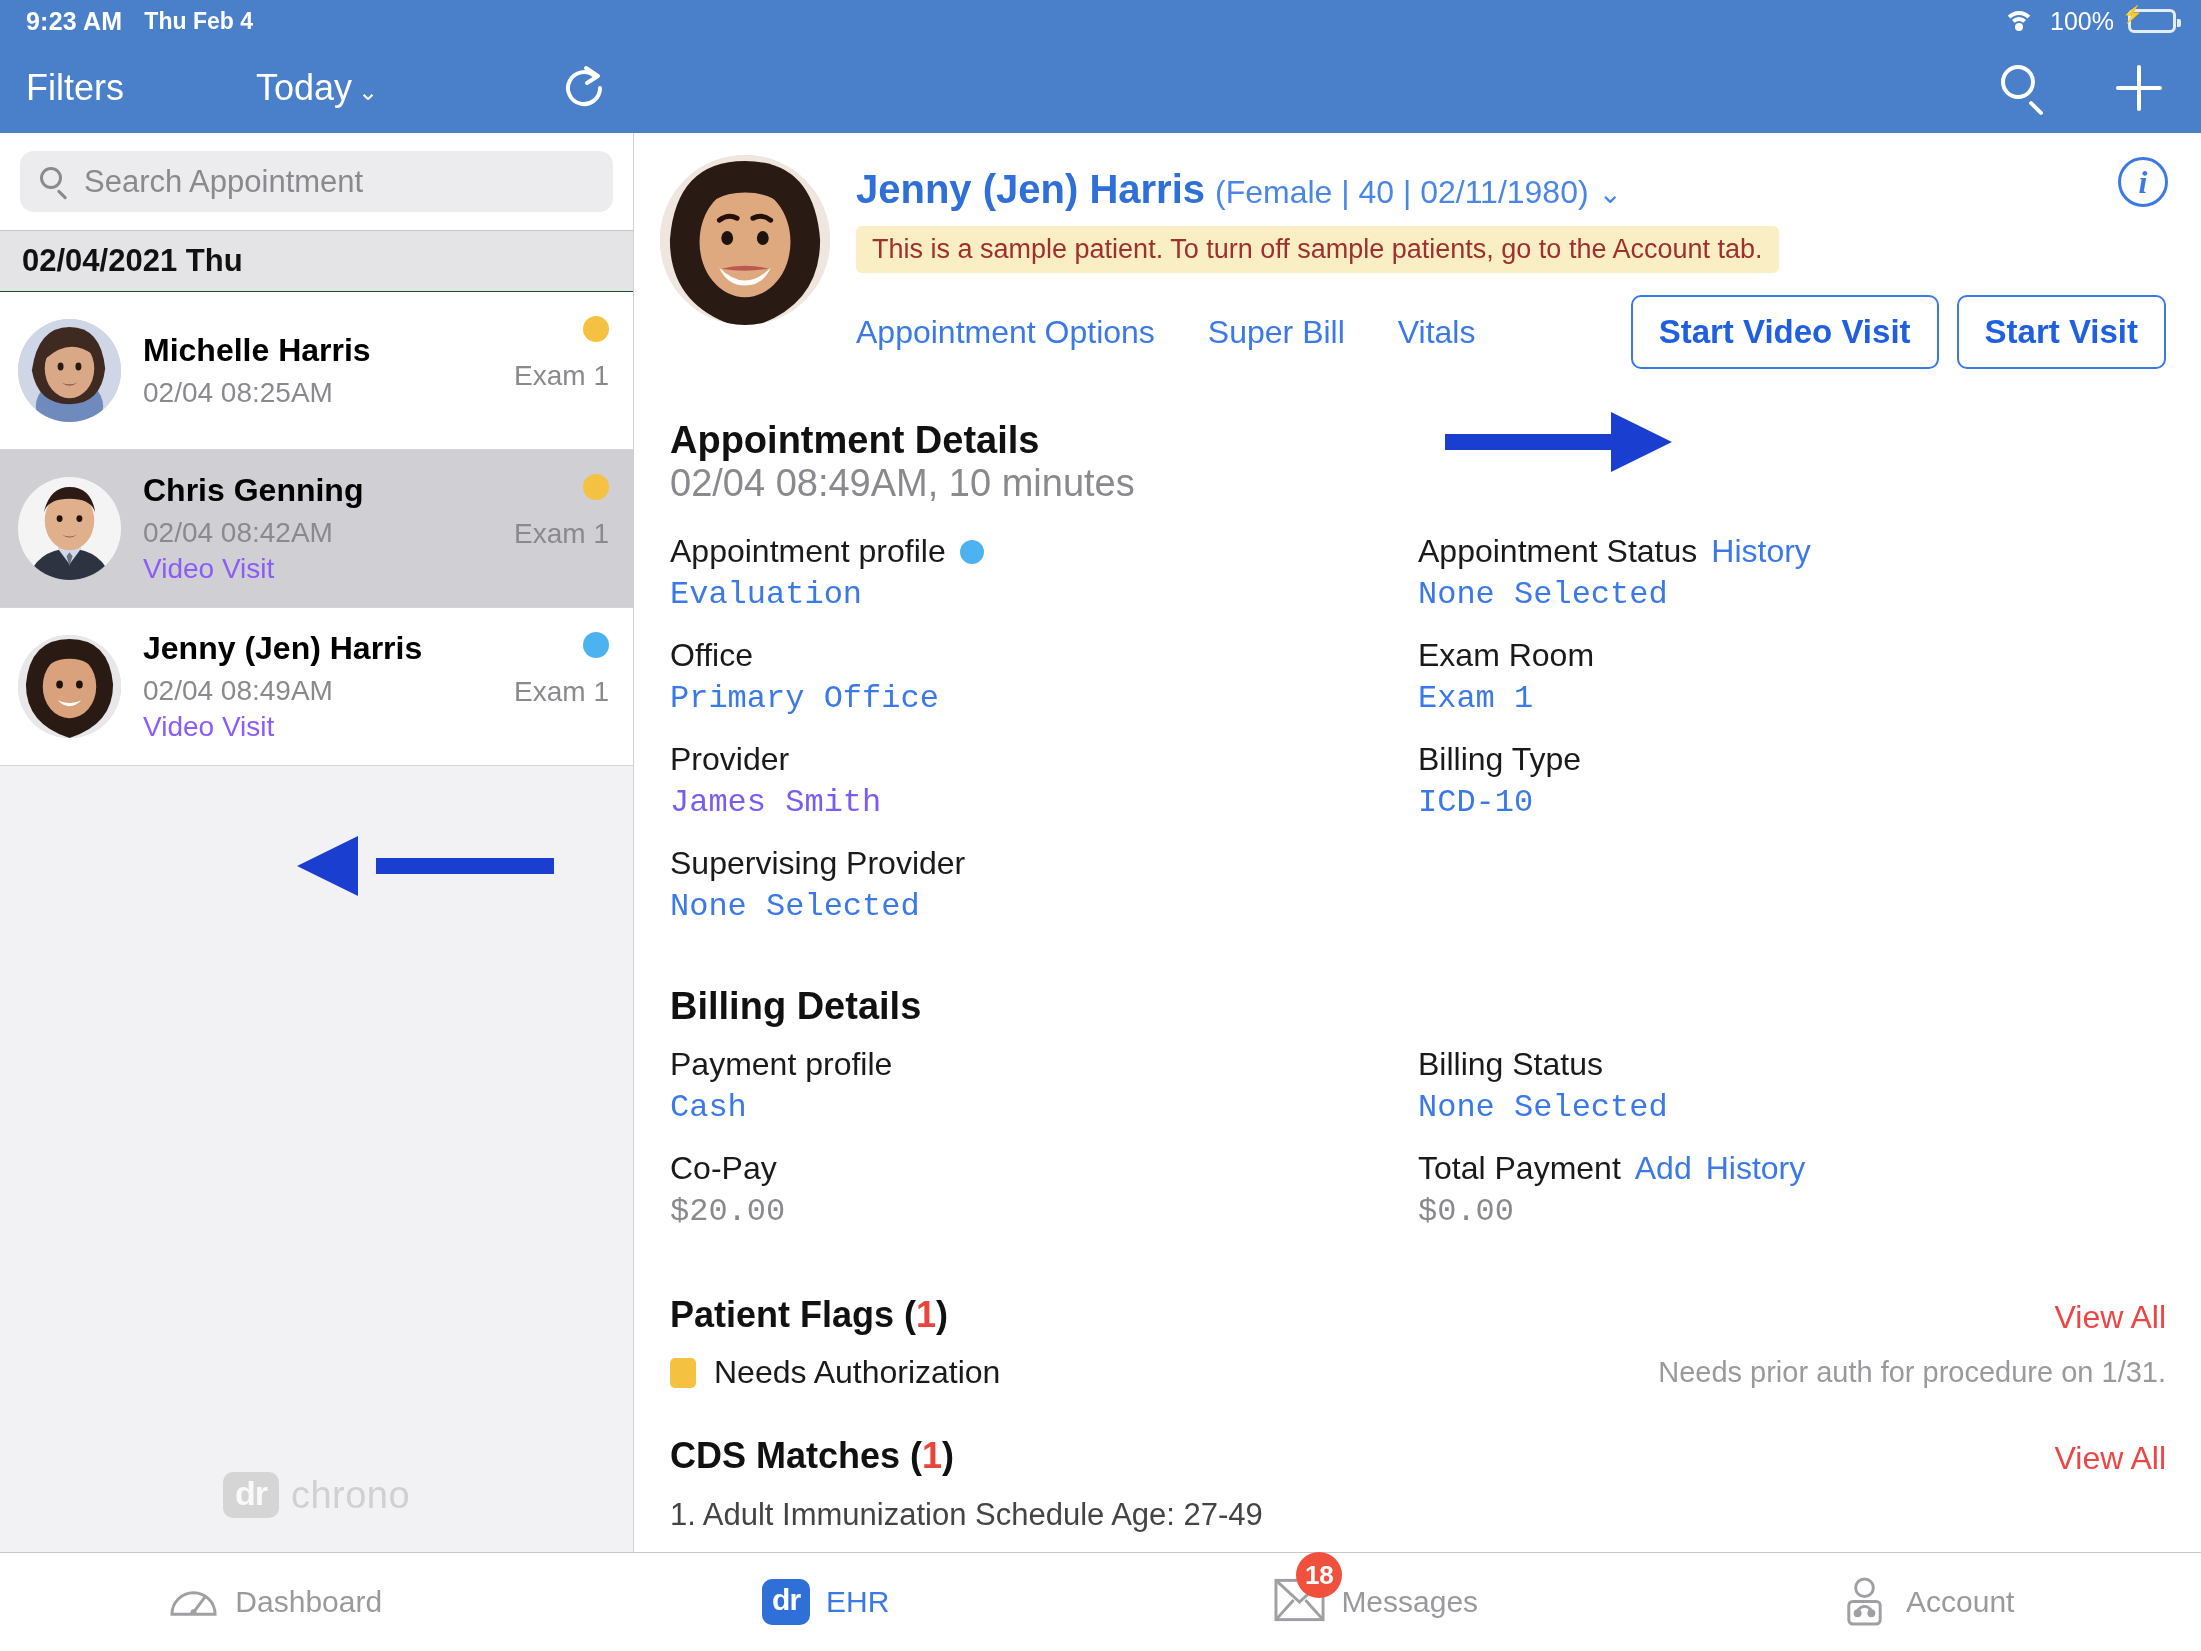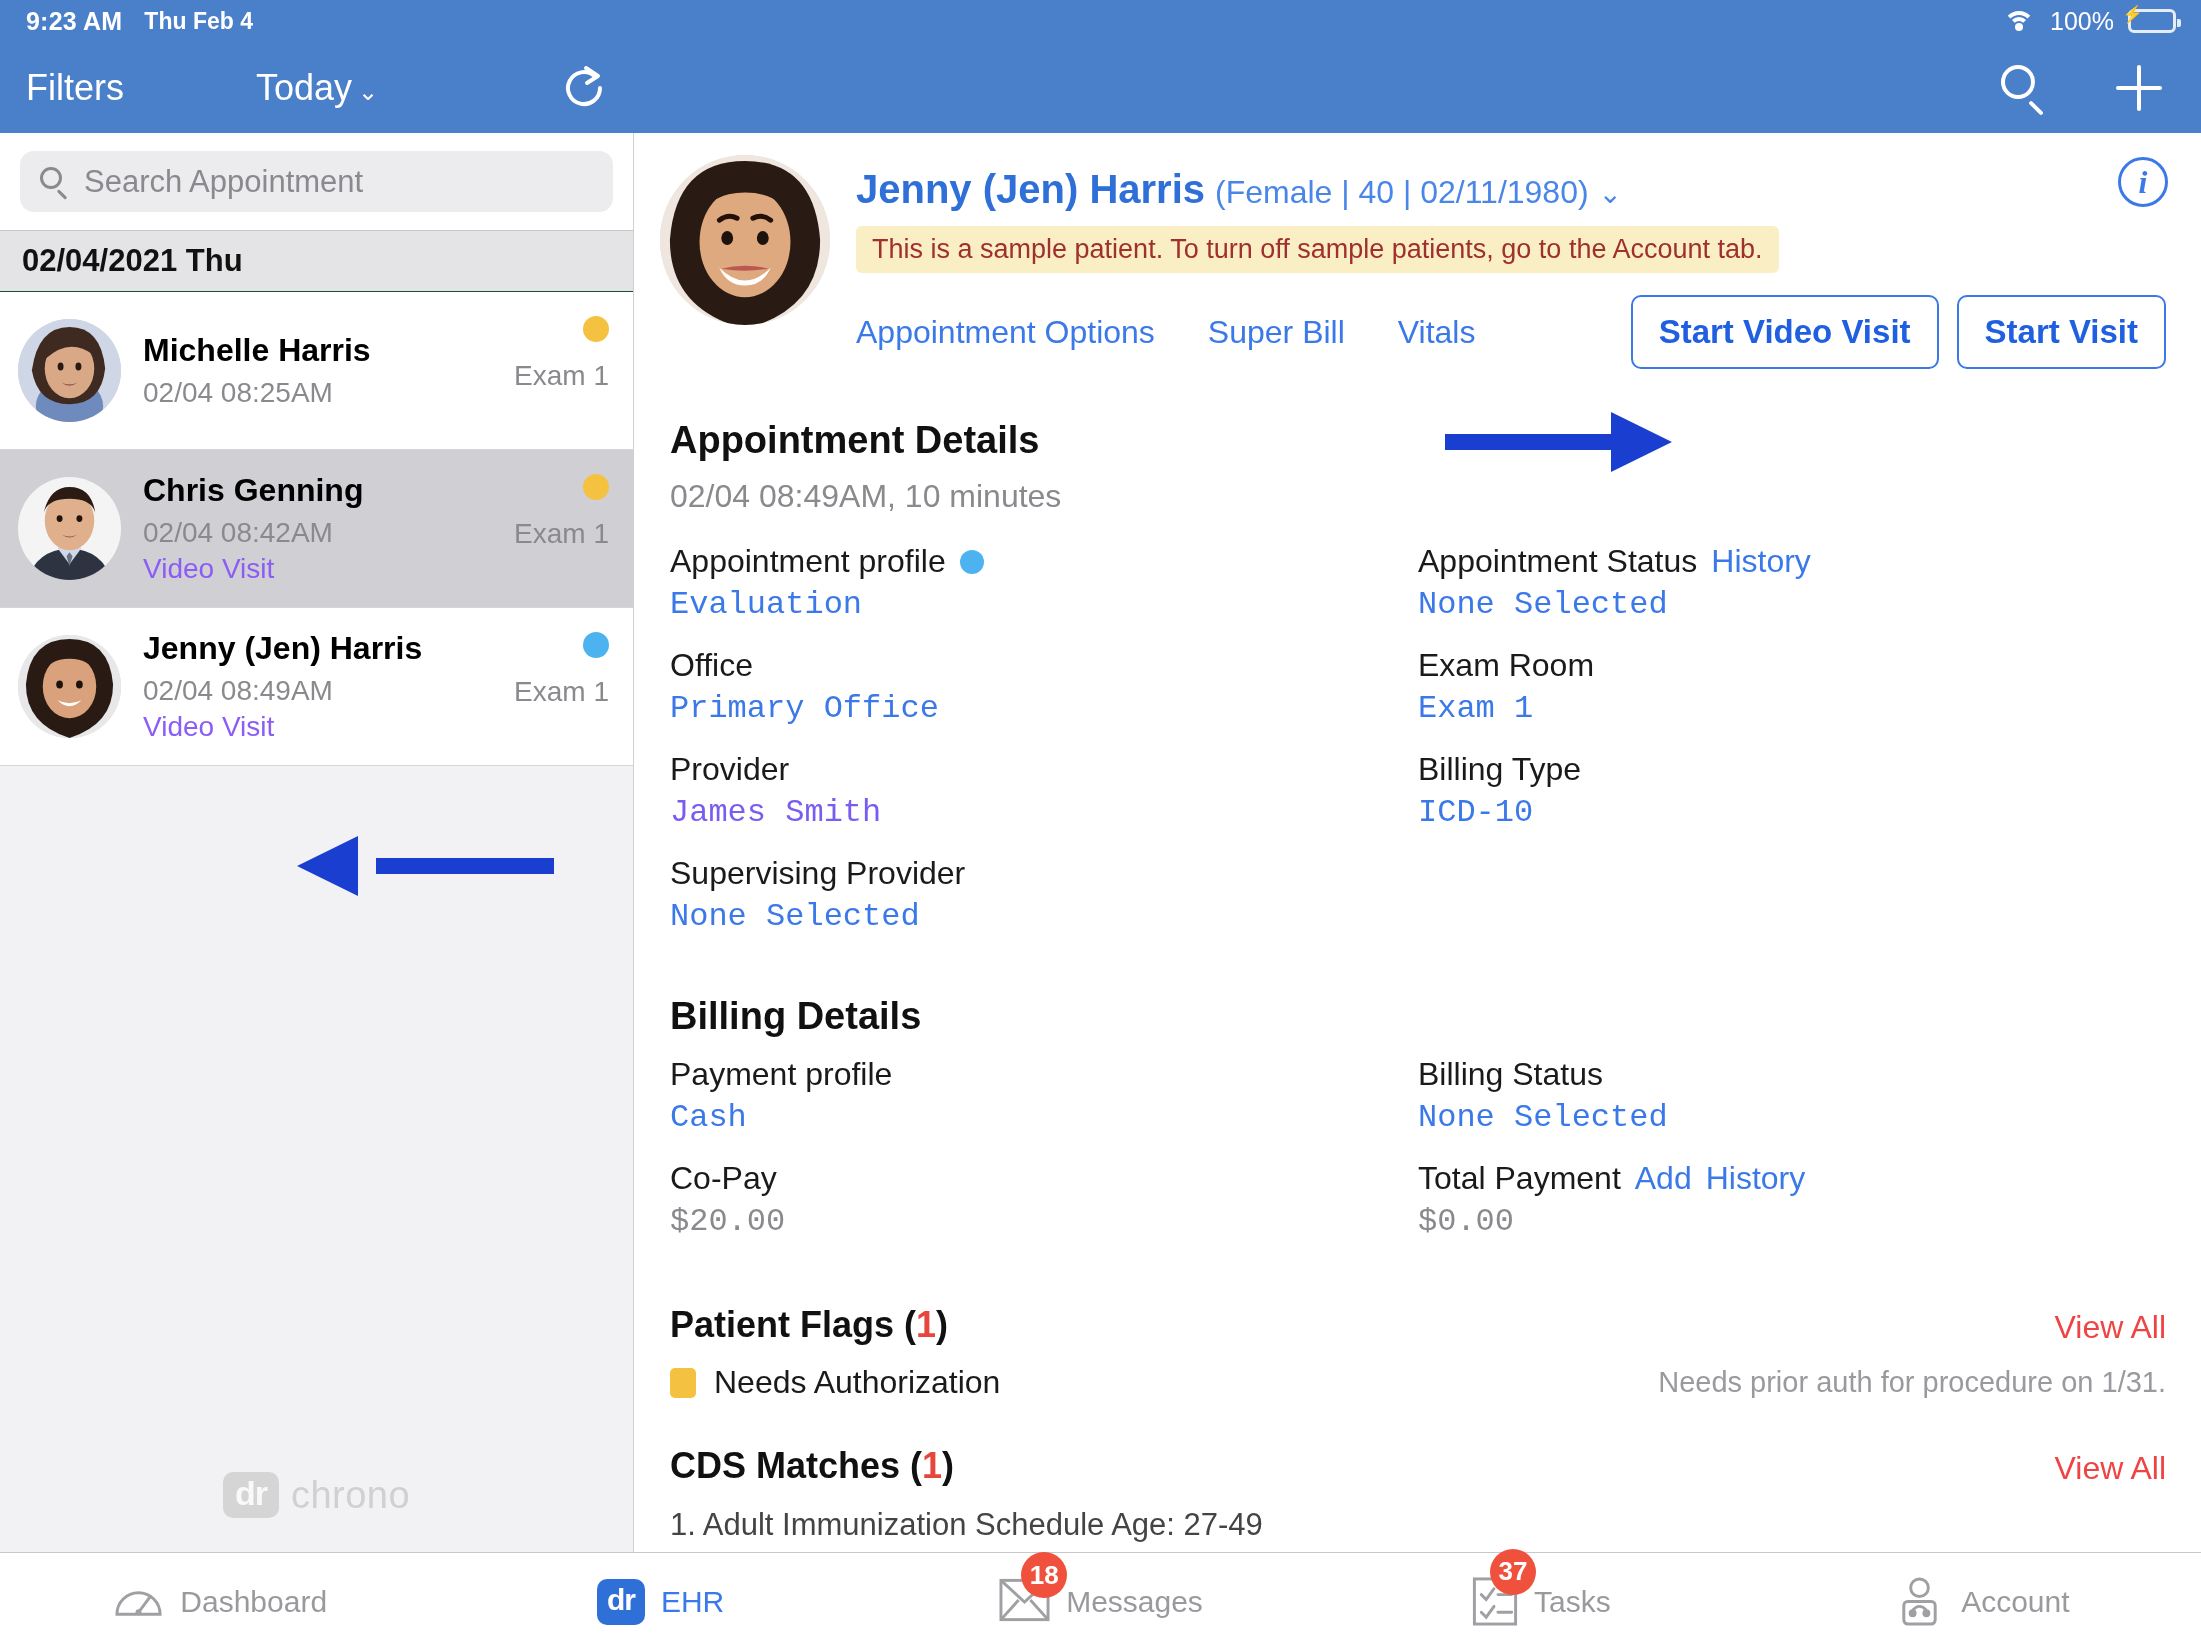--- a/index.html
+++ b/index.html
@@ -129,21 +129,21 @@
   .btn-out { border: 2px solid #3b79e8; color: #1f5fe0; background: #fff;
     border-radius: 10px; font-size: 33px; font-weight: bold;
     padding: 16px 26px; white-space: nowrap; }
   .info-i { position: absolute; right: 34px; top: 24px; width: 50px; height: 50px;
     border: 3px solid #3b79e8; border-radius: 50%; color: #3b79e8;
     display: flex; align-items: center; justify-content: center;
     font-size: 32px; font-family: "Liberation Serif", serif; font-style: italic; font-weight: bold; }
 
   .section { padding: 0 36px 0 36px; }
   .sect-title { font-size: 38px; font-weight: bold; color: #111; }
-  .sub-line { font-size: 32px; color: #8a8a8e; margin-top: 16px; }
+  .sub-line { font-size: 38px; color: #8a8a8e; margin-top: 0; }
   .grid2 { display: flex; margin-top: 28px; }
   .col { width: 50%; }
   .fld { margin-bottom: 24px; }
   .fld-label { font-size: 32px; color: #1a1a1a; display: flex; align-items: center; gap: 14px; }
   .fld-label .lnk { color: #3b79e8; }
   .fld-val { font-size: 32px; color: #3b79e8; margin-top: 6px; font-family: Liberation Mono, monospace; }
   .fld-val.purple { color: #7b5cf0; }
   .fld-val.grey { color: #8a8a8e; }
   .dot-inline { width: 24px; height: 24px; border-radius: 50%; background: #4db3f0; display:inline-block;}
   .divider { height: 1px; background: #d6d6d8; margin: 14px 36px 0 36px; }
@@ -515,32 +515,20 @@
         <svg width="51" height="44" viewBox="0 0 52 44" fill="none">
           <rect x="2" y="2" width="48" height="40" stroke="#a0a0a4" stroke-width="3" fill="#fff"></rect>
           <path d="M2 2 L26 24 L50 2" stroke="#a0a0a4" stroke-width="3" fill="none"></path>
           <path d="M2 42 L20 22 M50 42 L32 22" stroke="#a0a0a4" stroke-width="3"></path>
         </svg>
         <span class="badge" style="left:22px; top:-26px;">18</span>
       </span>
       <span class="tablabel">Messages</span>
     </div>
 
-    <div class="tabitem">
-      <span class="task-icon">
-        <svg width="46" height="51" viewBox="0 0 46 52" fill="none">
-          <rect x="2" y="4" width="42" height="46" stroke="#a0a0a4" stroke-width="3" fill="#fff"></rect>
-          <path d="M9 20 l5 5 l8 -11" stroke="#a0a0a4" stroke-width="3" fill="none" stroke-linecap="round"></path>
-          <path d="M9 38 l5 5 l8 -11" stroke="#a0a0a4" stroke-width="3" fill="none" stroke-linecap="round"></path>
-          <path d="M26 20 h14 M26 38 h14" stroke="#a0a0a4" stroke-width="3" stroke-linecap="round"></path>
-        </svg>
-        <span class="badge" style="left:18px; top:-26px;">37</span>
-      </span>
-      <span class="tablabel">Tasks</span>
-    </div>
 
     <div class="tabitem">
       <span class="acct-icon">
         <svg width="51" height="51" viewBox="0 0 52 52" fill="none">
           <circle cx="26" cy="13" r="9" stroke="#a0a0a4" stroke-width="3" fill="none"></circle>
           <rect x="10" y="27" width="32" height="23" rx="4" stroke="#a0a0a4" stroke-width="3" fill="none"></rect>
           <circle cx="19" cy="39" r="4" fill="#a0a0a4"></circle>
           <circle cx="33" cy="39" r="4" fill="#a0a0a4"></circle>
           <path d="M19 36 q7 -8 14 0" stroke="#a0a0a4" stroke-width="3" fill="none"></path>
         </svg>

